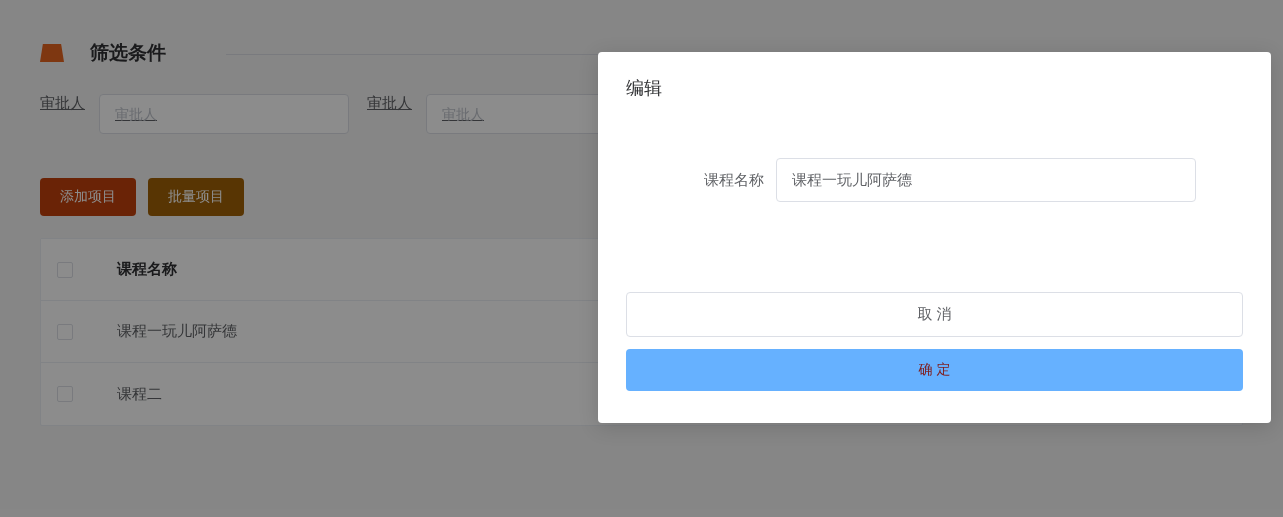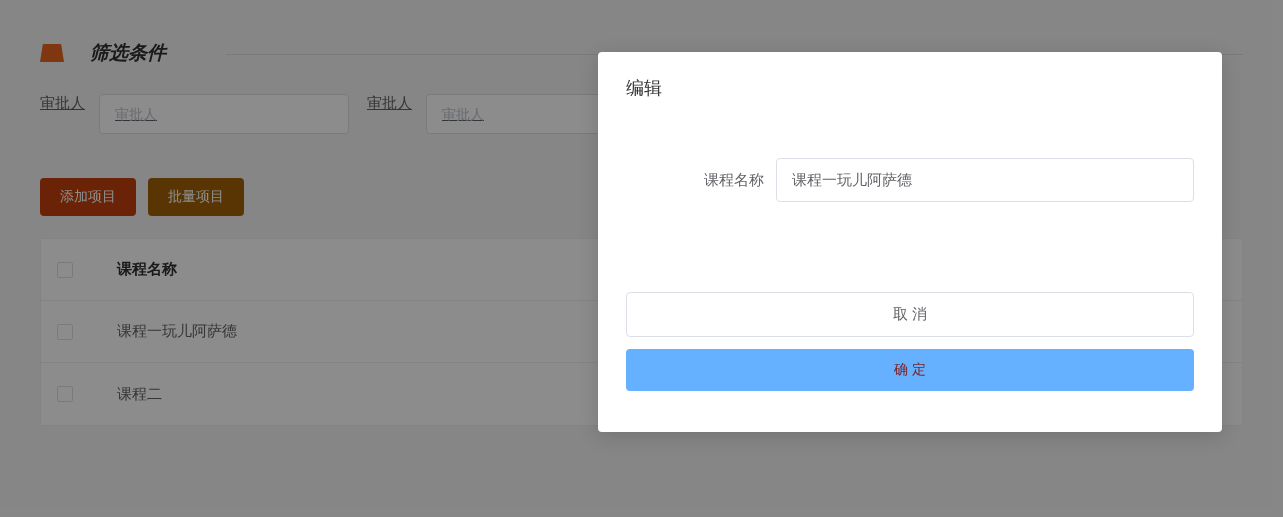--- a/index.html
+++ b/index.html
@@ -17,21 +17,20 @@
       height: 517px;
       overflow: hidden;
     }
     .page {
       padding: 40px 40px 0 40px;
     }
     .filter-header {
       display: flex;
       align-items: center;
       margin-bottom: 28px;
-      font-style: italic;
     }
     .filter-icon {
       width: 24px;
       height: 18px;
       background: #e6641f;
       margin-right: 26px;
       clip-path: polygon(12% 0, 88% 0, 100% 100%, 0 100%);
     }
     .filter-title {
       font-size: 19px;
@@ -140,26 +139,26 @@
     .overlay {
       position: absolute;
       inset: 0;
       background: rgba(0,0,0,0.45);
       z-index: 10;
     }
     .dialog {
       position: absolute;
       top: 52px;
       left: 598px;
-      width: 624px;
+      width: 673px;
       background: #fff;
       border-radius: 4px;
       box-shadow: 0 4px 20px rgba(0,0,0,0.15);
       z-index: 20;
-      padding: 24px 28px 41px 28px;
+      padding: 24px 28px 32px 28px;
     }
     .dialog-title {
       font-size: 18px;
       color: #303133;
       margin-bottom: 58px;
     }
     .dialog-form-row {
       display: flex;
       align-items: center;
       margin-bottom: 90px;

